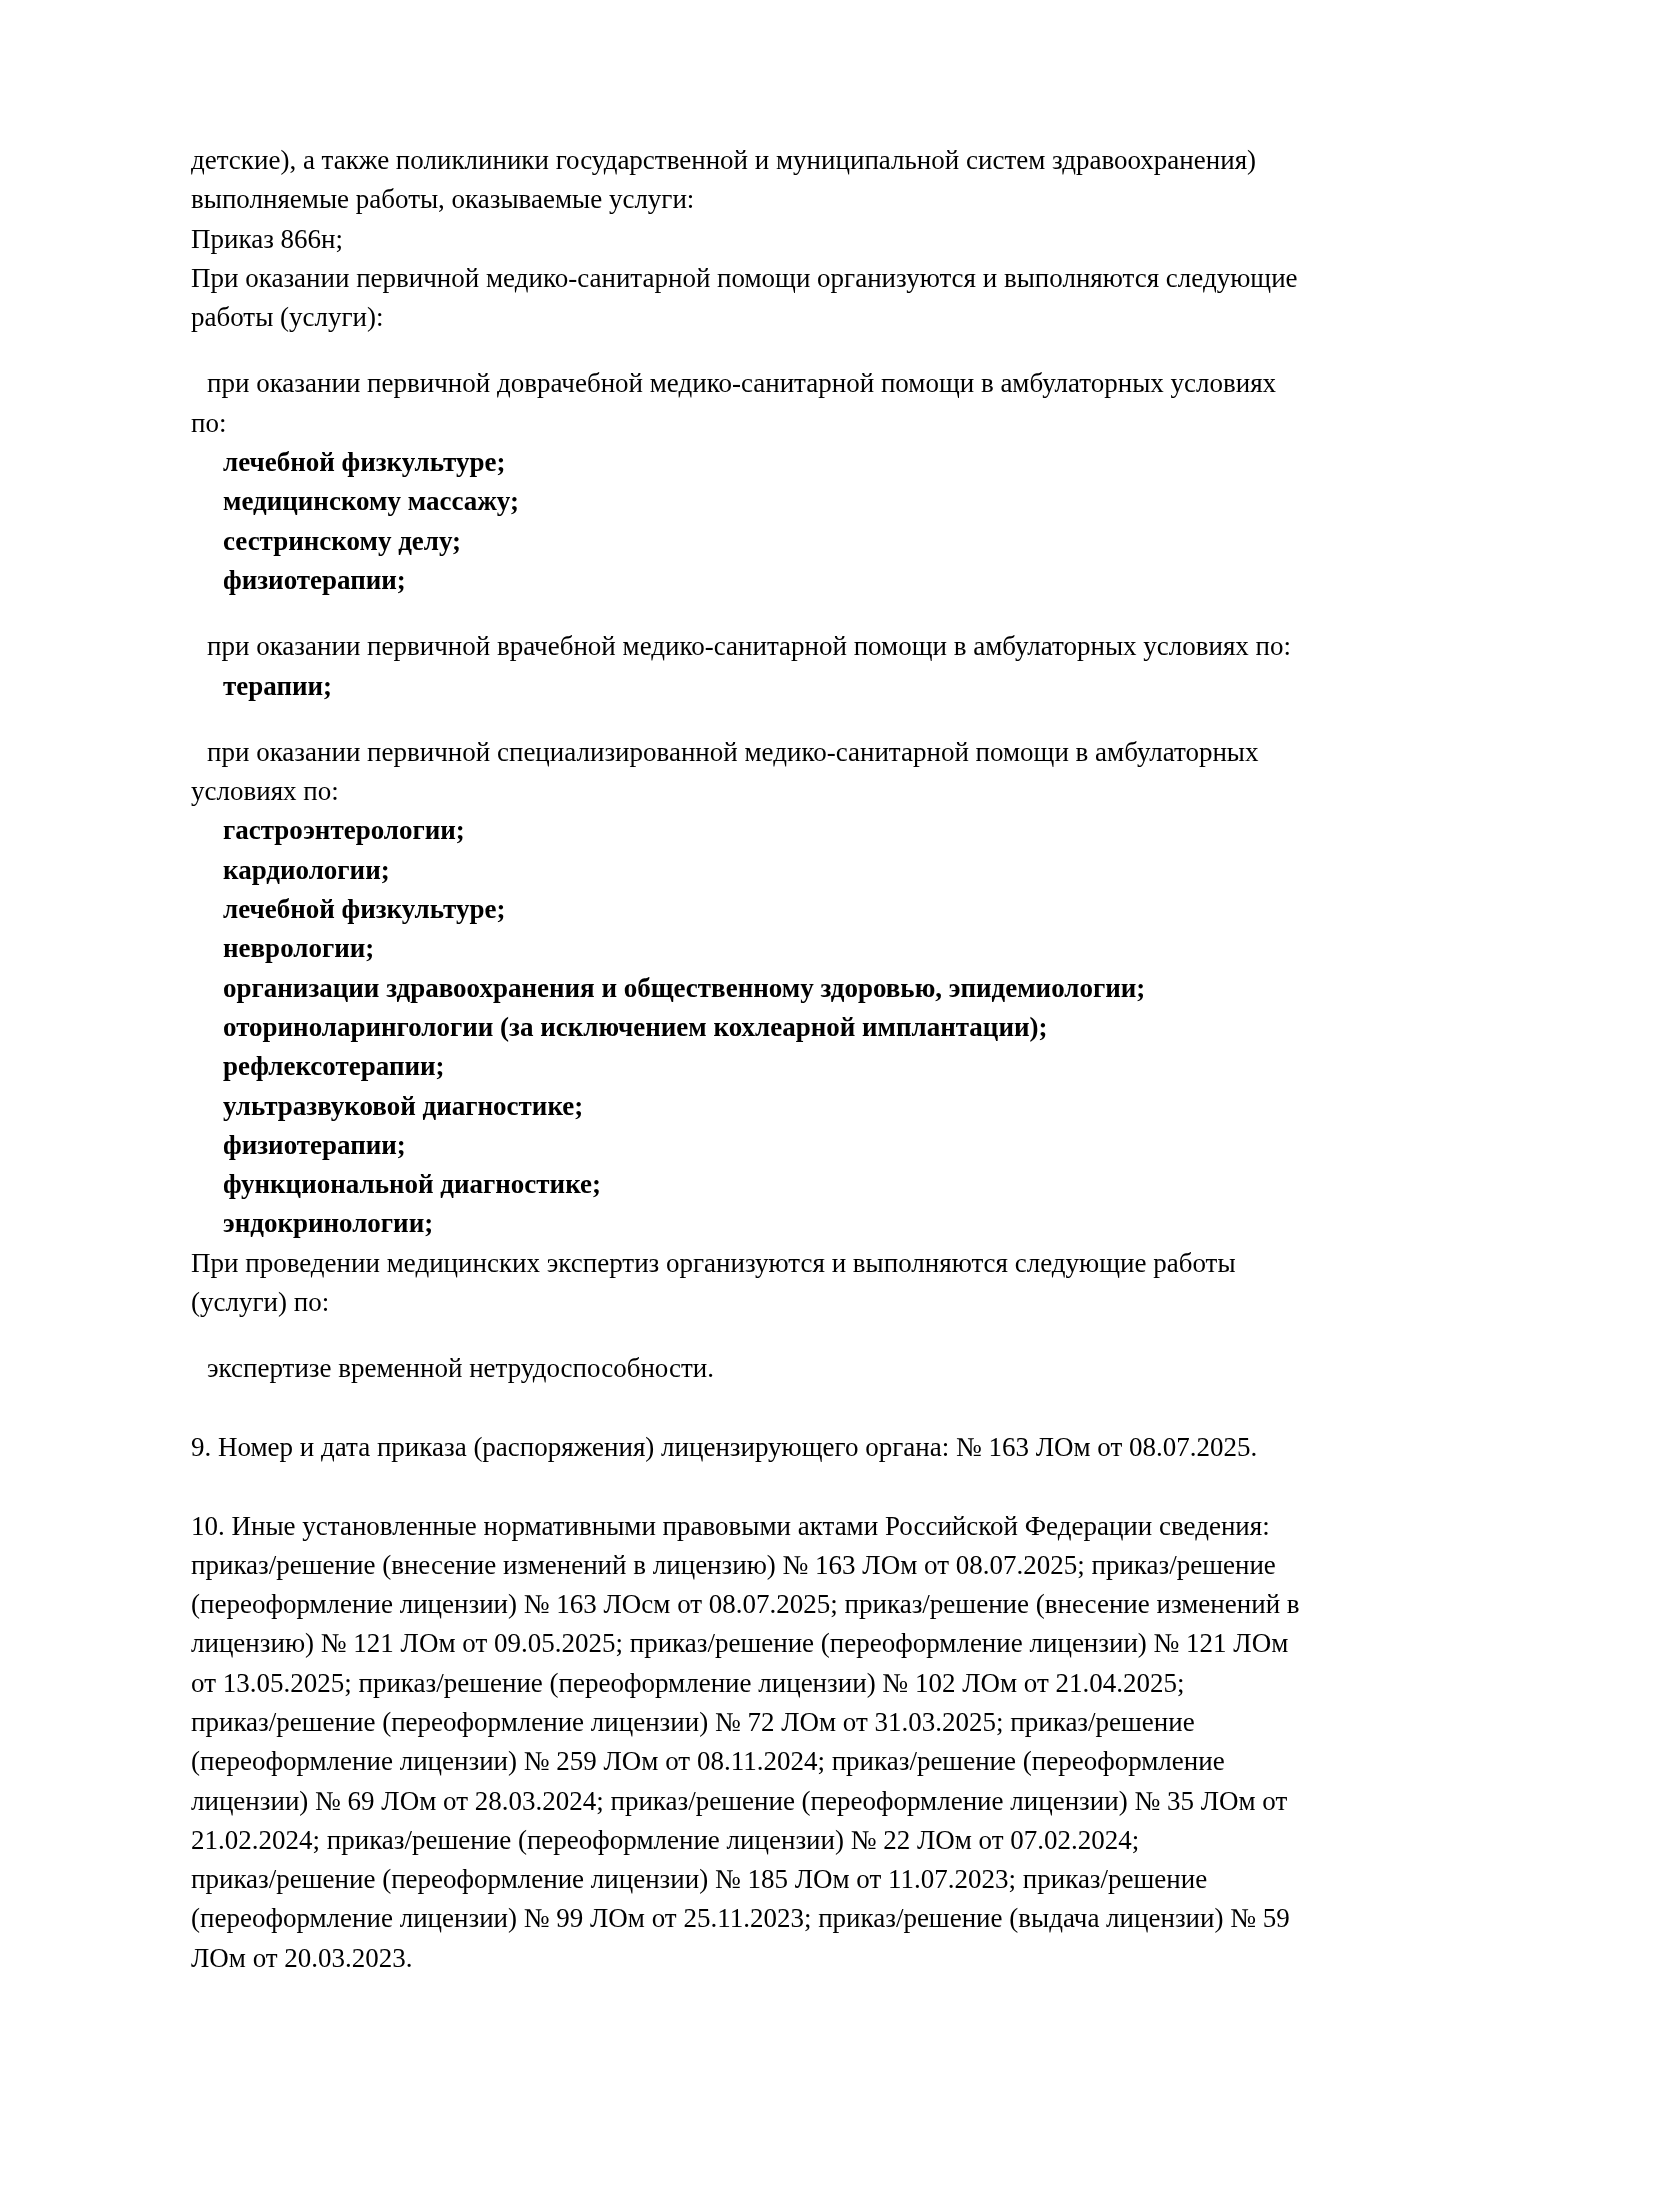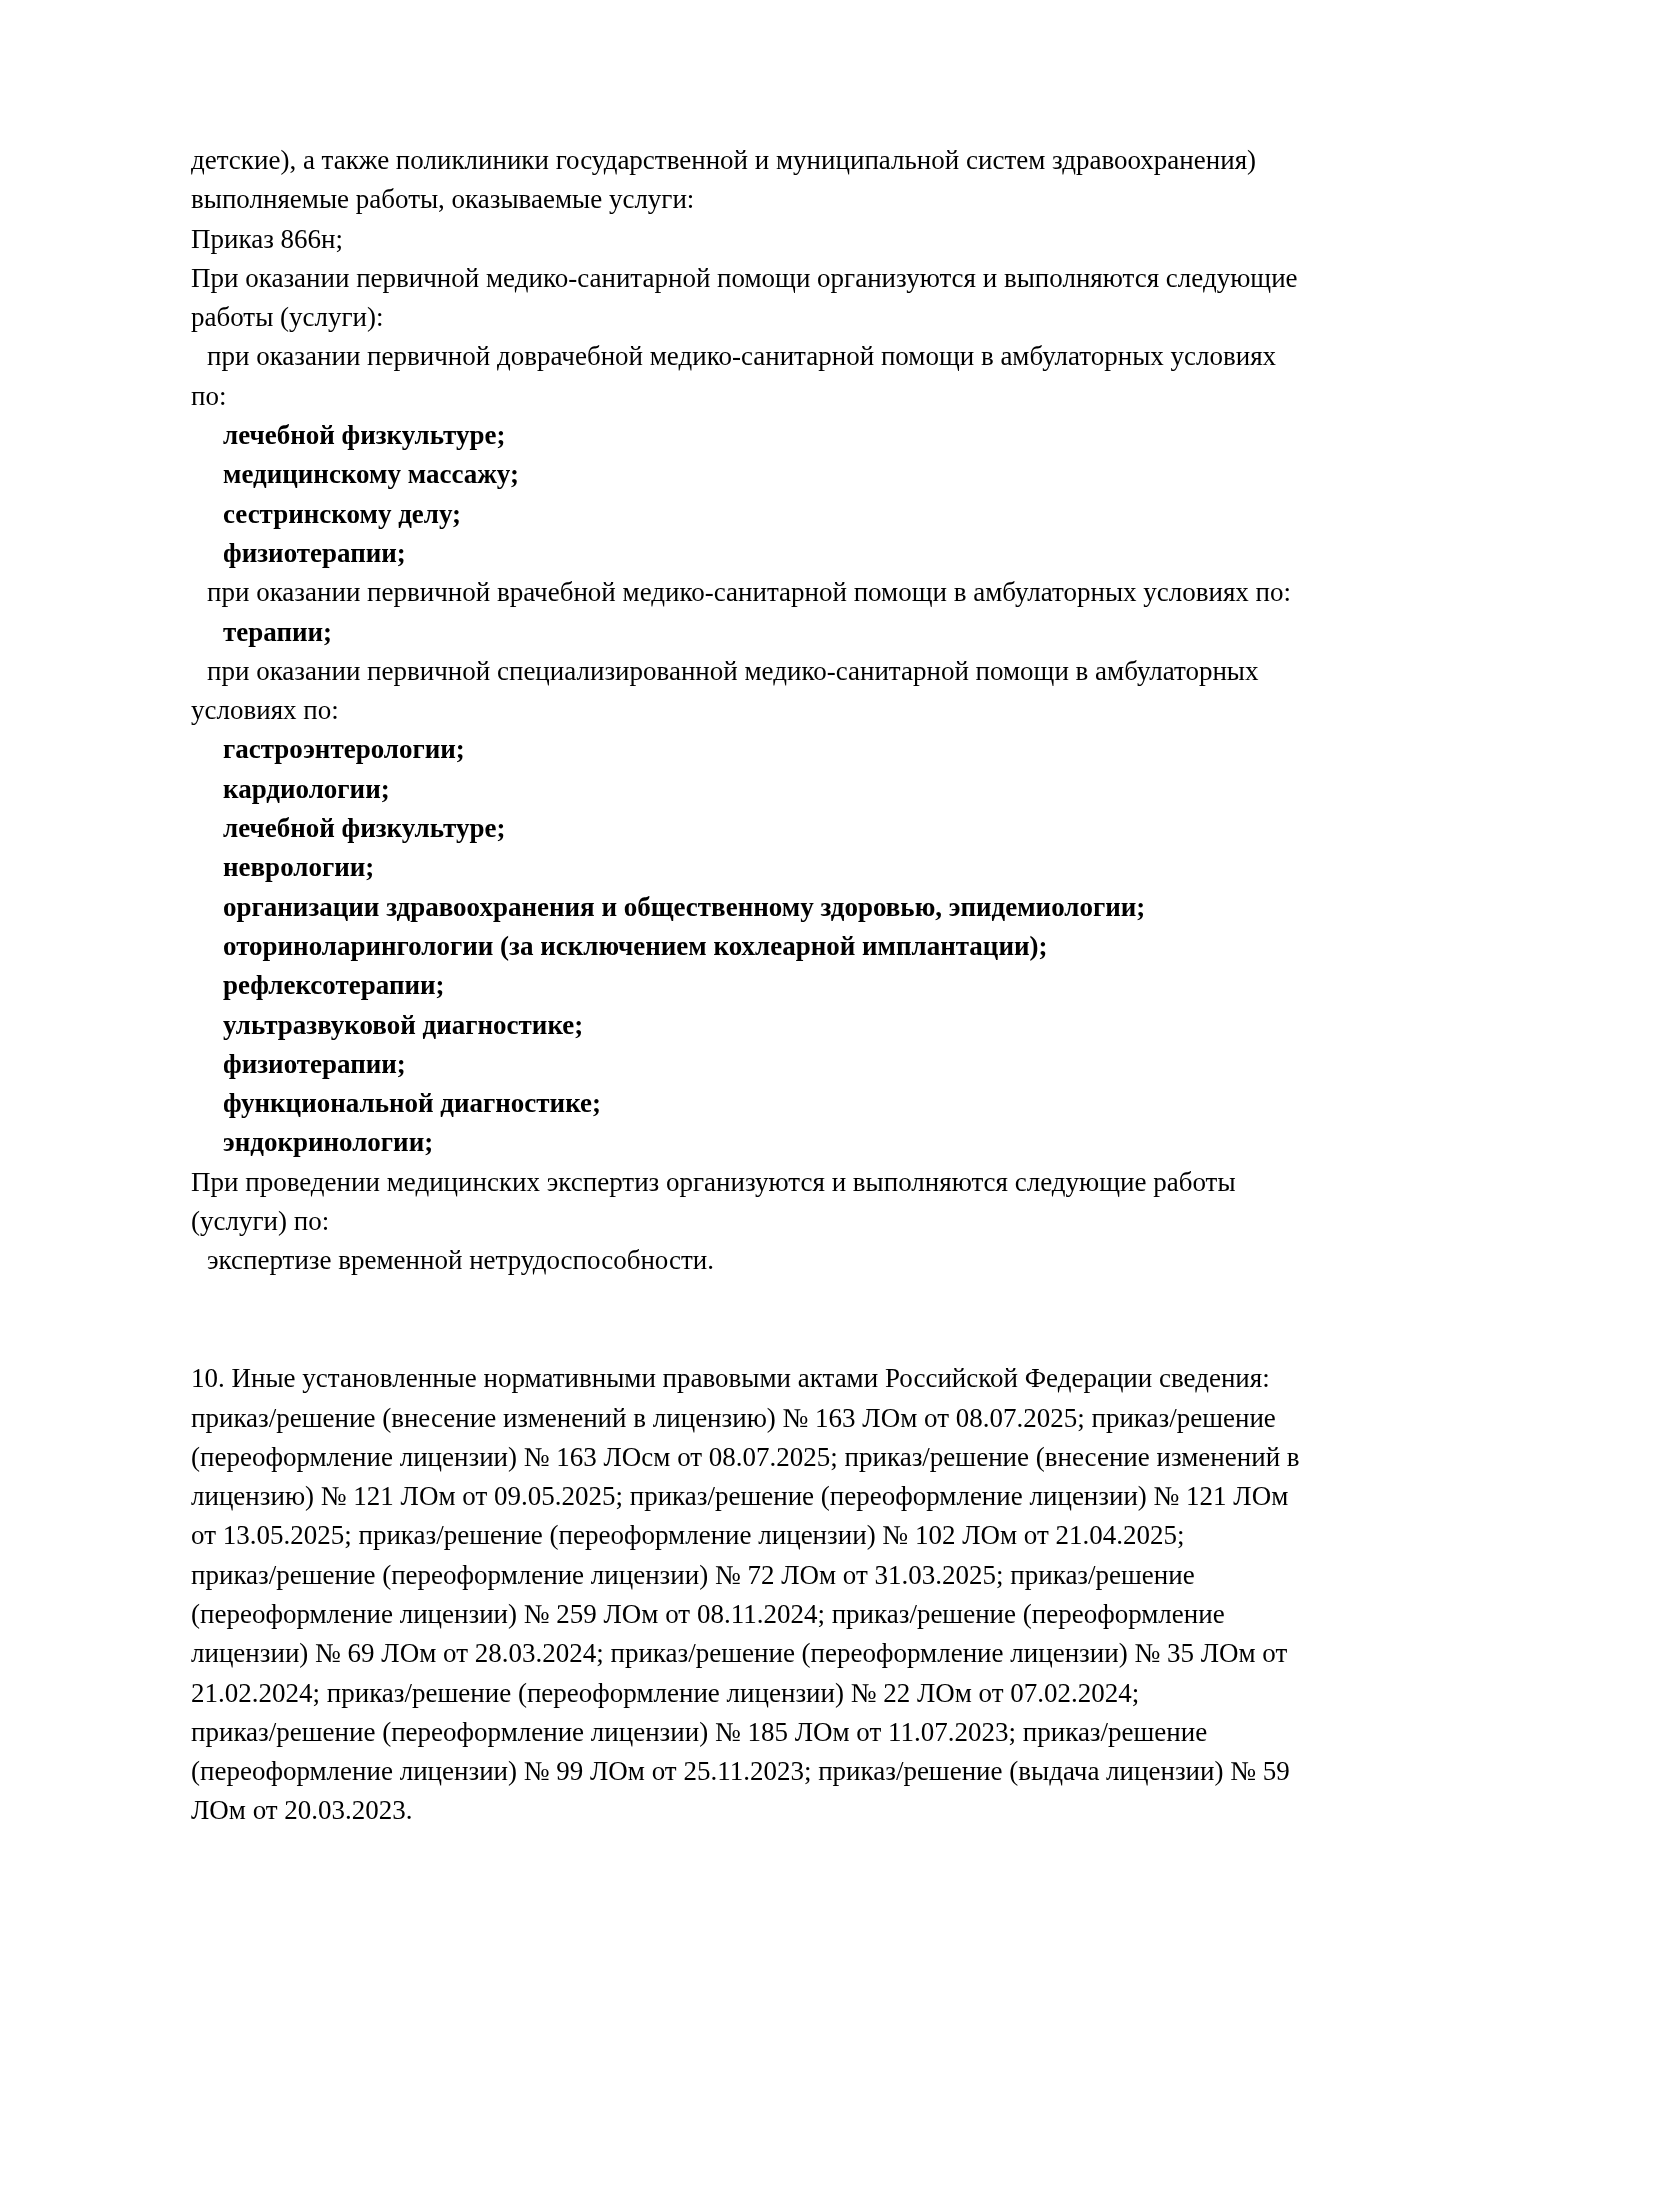--- a/index.html
+++ b/index.html
@@ -20,21 +20,21 @@
       width: 1340px;
       font-family: "Liberation Serif", "DejaVu Serif", serif;
       font-size: 27px;
       line-height: 39.3px;
       color: #000000;
     }
     .line {
       white-space: pre;
       display: block;
     }
-    .ind1 { padding-left: 16px; }
+    .ind1 { padding-left: 16px; margin-top: 27px; }
     .ind2 { padding-left: 32px; font-weight: bold; }
     .gap { height: 39.3px; }
   </style>
 </head>
 <body>
 
 <div class="page">
 
   <div>
     <span class="line">детские), а также поликлиники государственной и муниципальной систем здравоохранения)</span>
@@ -78,20 +78,23 @@
   </div>
 
   <div>
     <span class="line">При проведении медицинских экспертиз организуются и выполняются следующие работы</span>
     <span class="line">(услуги) по:</span>
     <span class="line ind1">экспертизе временной нетрудоспособности.</span>
   </div>
 
   <div class="gap"></div>
 
+  <div>
+    <span class="line">9. Номер и дата приказа (распоряжения) лицензирующего органа: № 163 ЛОм от 08.07.2025.</span>
+  </div>
 
   <div class="gap"></div>
 
   <div>
     <span class="line">10. Иные установленные нормативными правовыми актами Российской Федерации сведения:</span>
     <span class="line">приказ/решение (внесение изменений в лицензию) № 163 ЛОм от 08.07.2025; приказ/решение</span>
     <span class="line">(переоформление лицензии) № 163 ЛОсм от 08.07.2025; приказ/решение (внесение изменений в</span>
     <span class="line">лицензию) № 121 ЛОм от 09.05.2025; приказ/решение (переоформление лицензии) № 121 ЛОм</span>
     <span class="line">от 13.05.2025; приказ/решение (переоформление лицензии) № 102 ЛОм от 21.04.2025;</span>
     <span class="line">приказ/решение (переоформление лицензии) № 72 ЛОм от 31.03.2025; приказ/решение</span>

